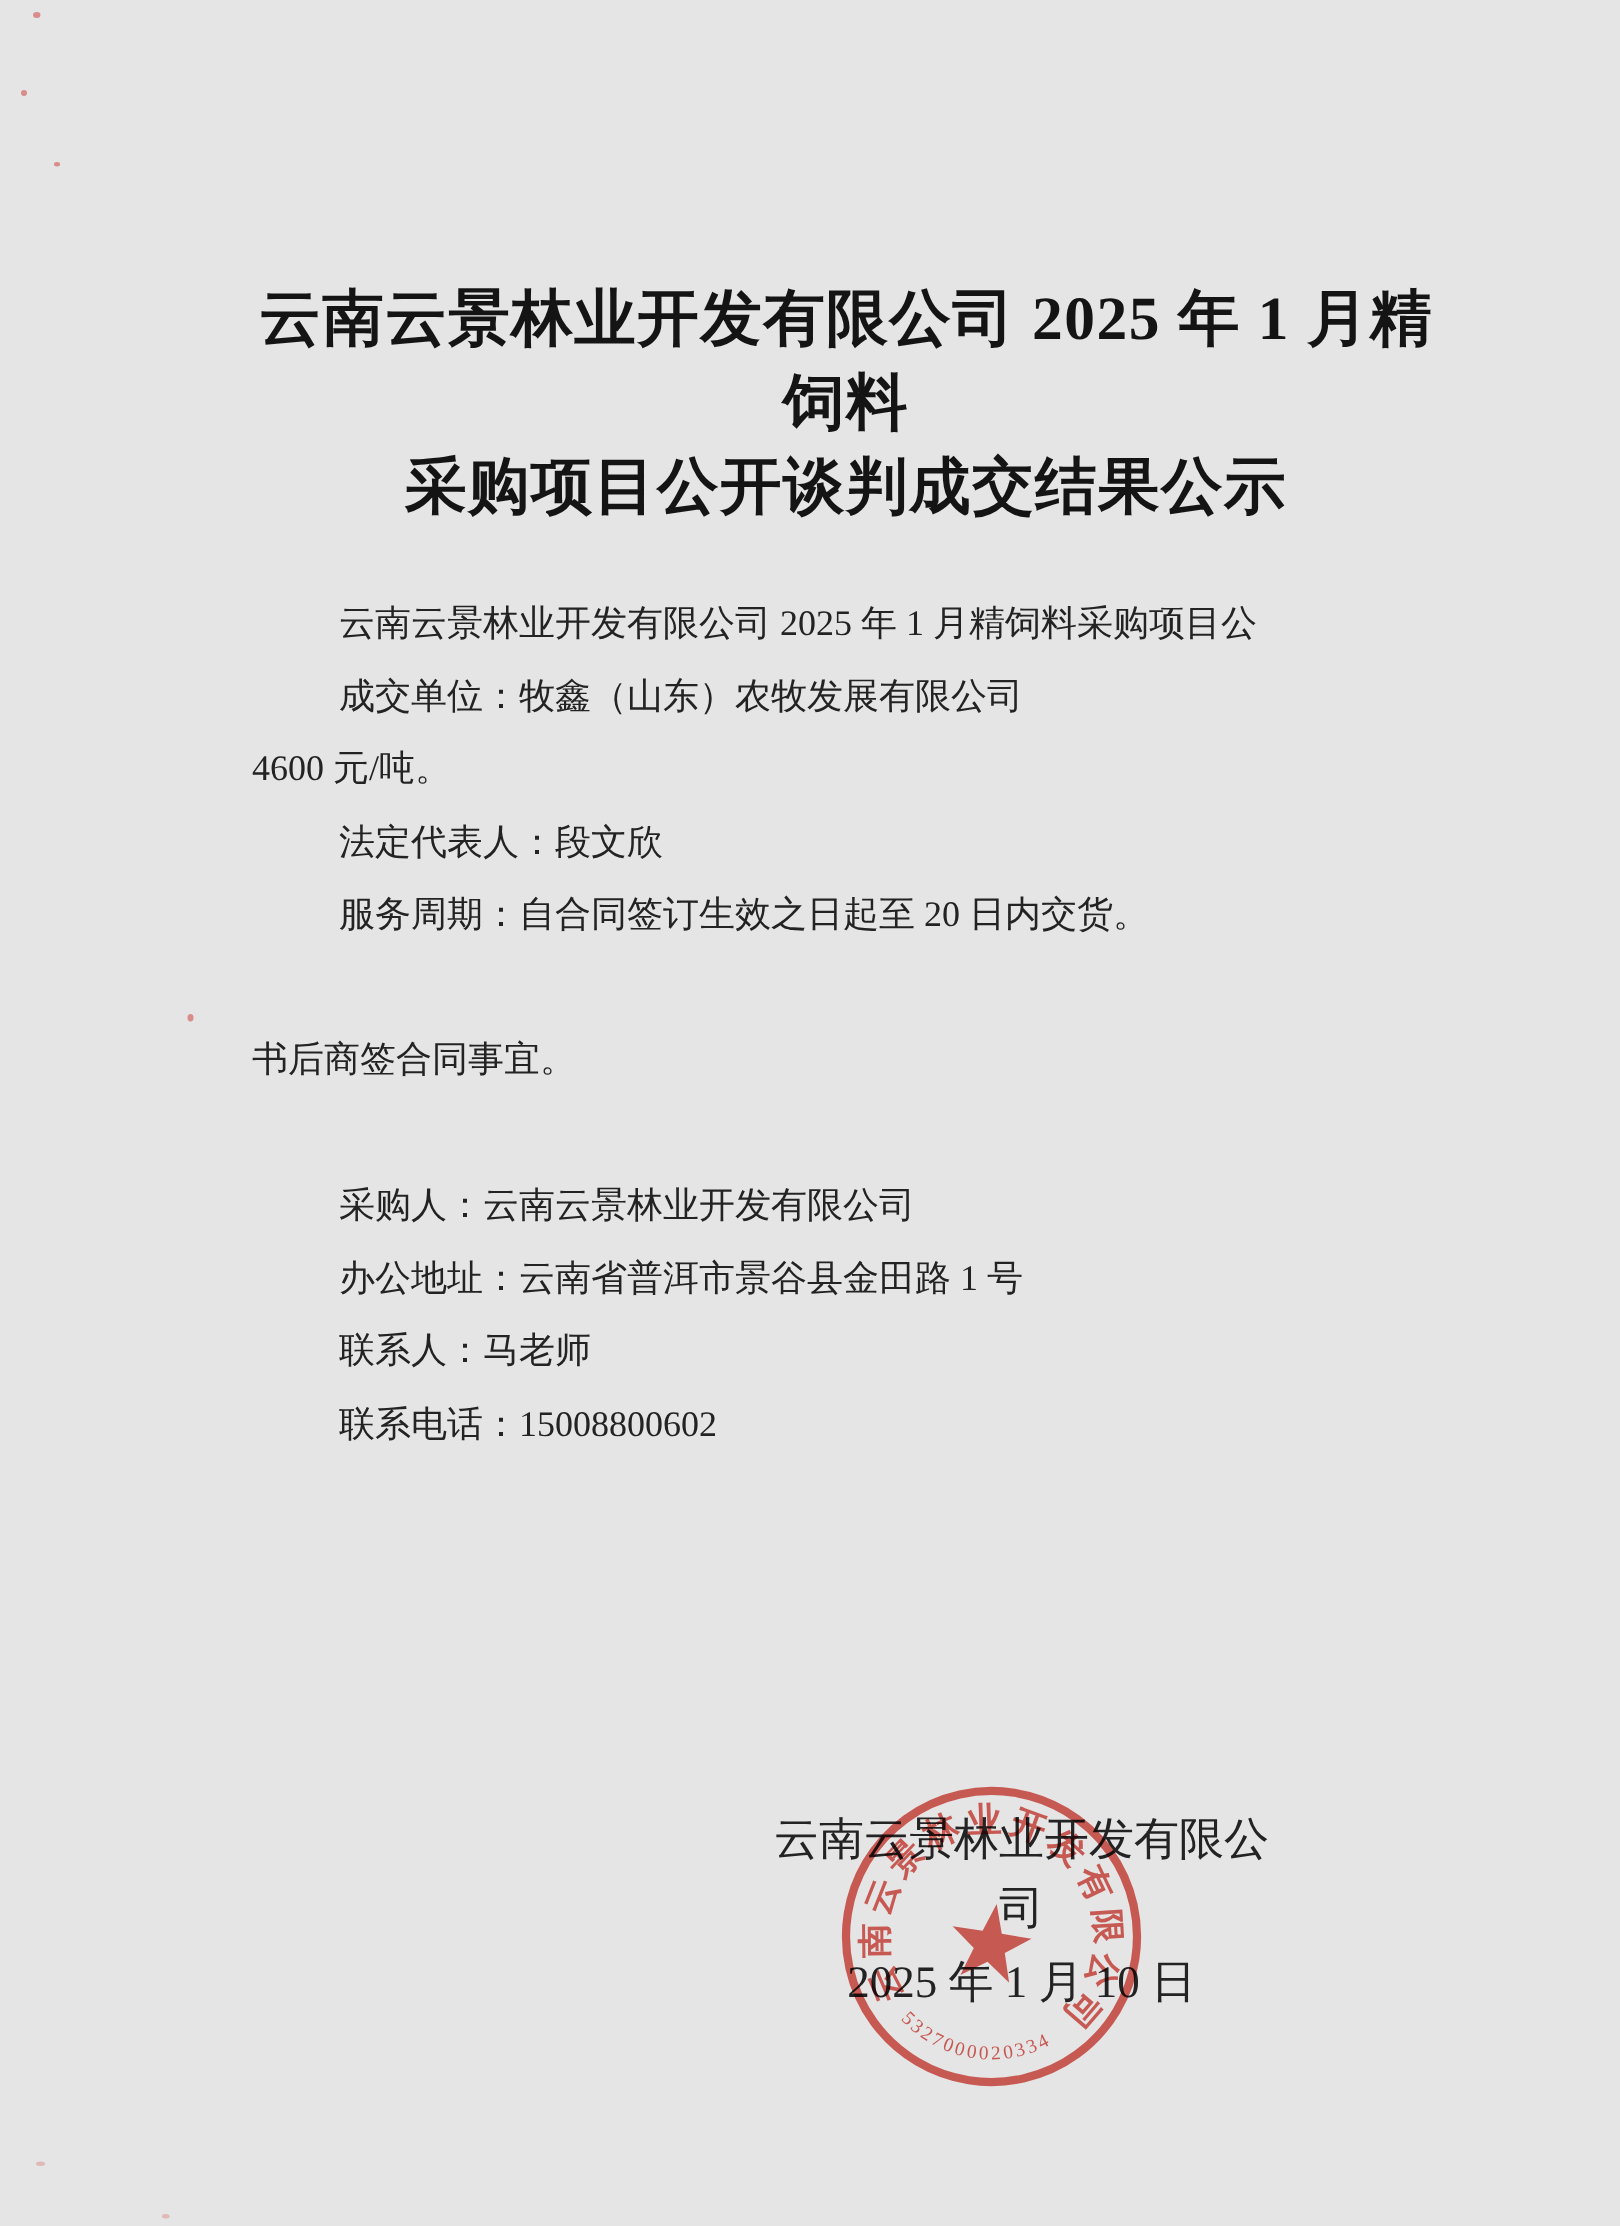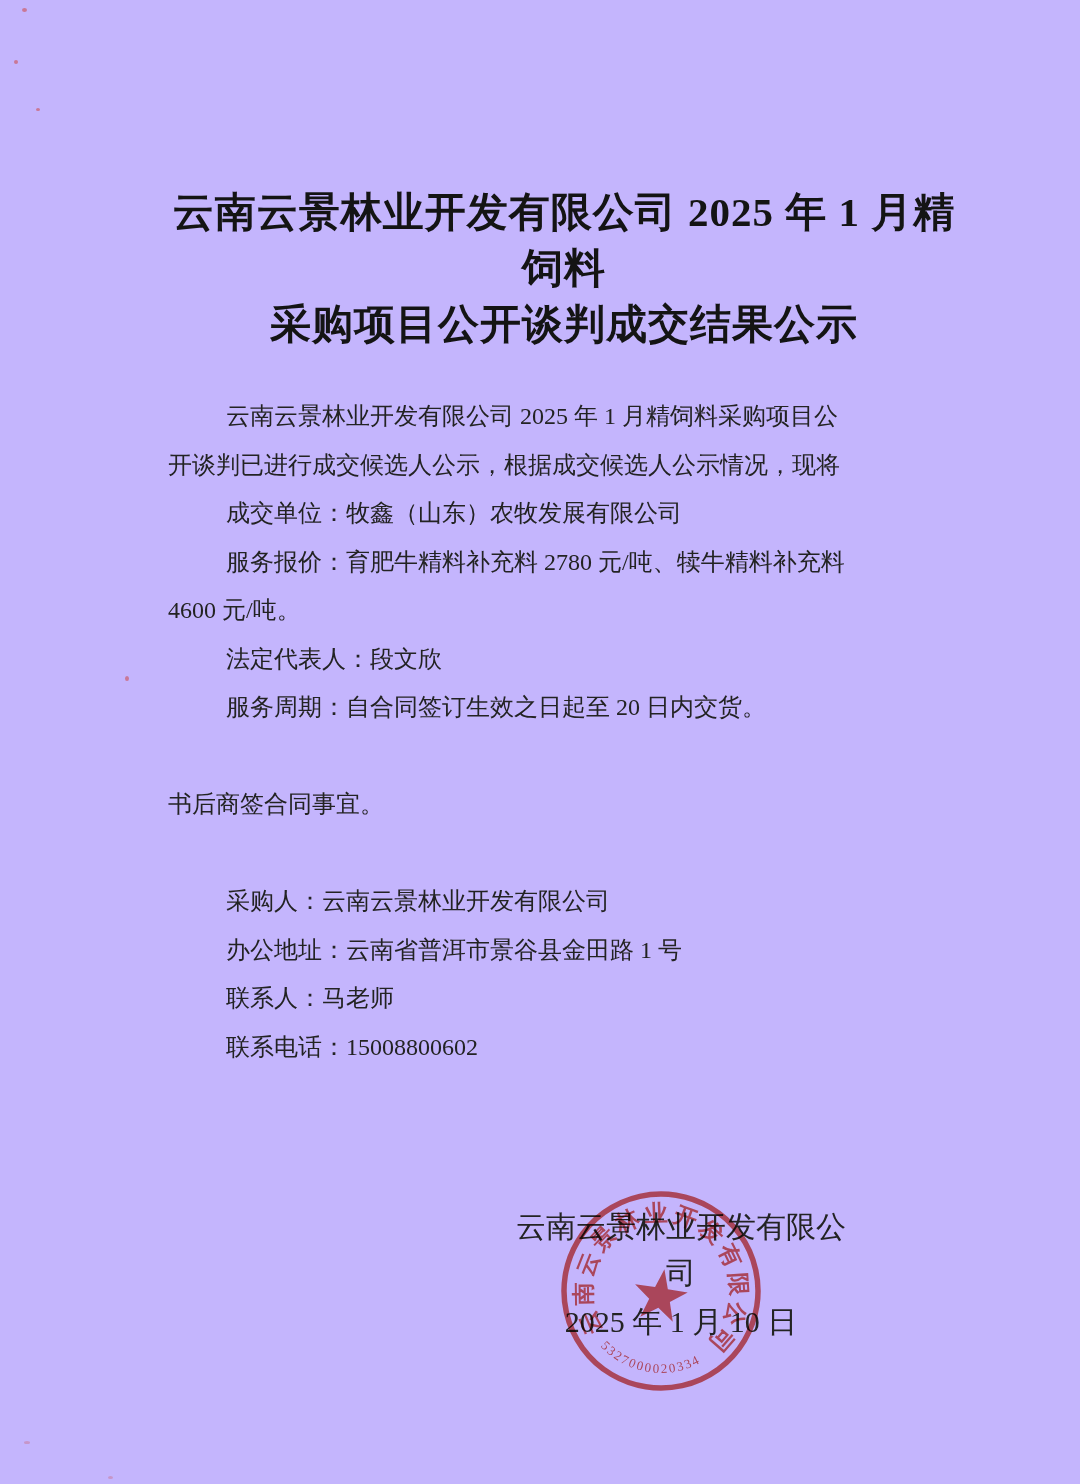--- a/index.html
+++ b/index.html
@@ -1,20 +1,20 @@
 <!DOCTYPE html>
 <html><head>
 <meta charset="utf-8">
 <style>
   html,body { margin:0; padding:0; background:#9a9a9a; }
   #page {
     position:relative;
     width:1080px; height:1484px;
     margin:0 auto;
-    background:#c4b5fd;
+    background:#e5e5e5;
     overflow:hidden;
     font-family:"Liberation Serif","DejaVu Serif",serif;
     color:#1e1e1e;
   }
   .content {
     position:absolute;
     left:168px; top:184px;
     width:792px;
   }
   .title {
@@ -75,23 +75,21 @@
 
   <div class="content">
 
     <div class="title">
       <div>云南云景林业开发有限公司 2025 年 1 月精饲料</div>
       <div>采购项目公开谈判成交结果公示</div>
     </div>
 
     <div class="body-text">
       <div class="line indent">云南云景林业开发有限公司 2025 年 1 月精饲料采购项目公</div>
-      <div class="line">开谈判已进行成交候选人公示，根据成交候选人公示情况，现将</div>
       <div class="line indent">成交单位：牧鑫（山东）农牧发展有限公司</div>
-      <div class="line indent">服务报价：育肥牛精料补充料 2780 元/吨、犊牛精料补充料</div>
       <div class="line">4600 元/吨。</div>
       <div class="line indent">法定代表人：段文欣</div>
       <div class="line indent">服务周期：自合同签订生效之日起至 20 日内交货。</div>
       <div class="line"></div>
       <div class="line">书后商签合同事宜。</div>
       <div class="line"></div>
       <div class="line indent">采购人：云南云景林业开发有限公司</div>
       <div class="line indent">办公地址：云南省普洱市景谷县金田路 1 号</div>
       <div class="line indent">联系人：马老师</div>
       <div class="line indent">联系电话：15008800602</div>

